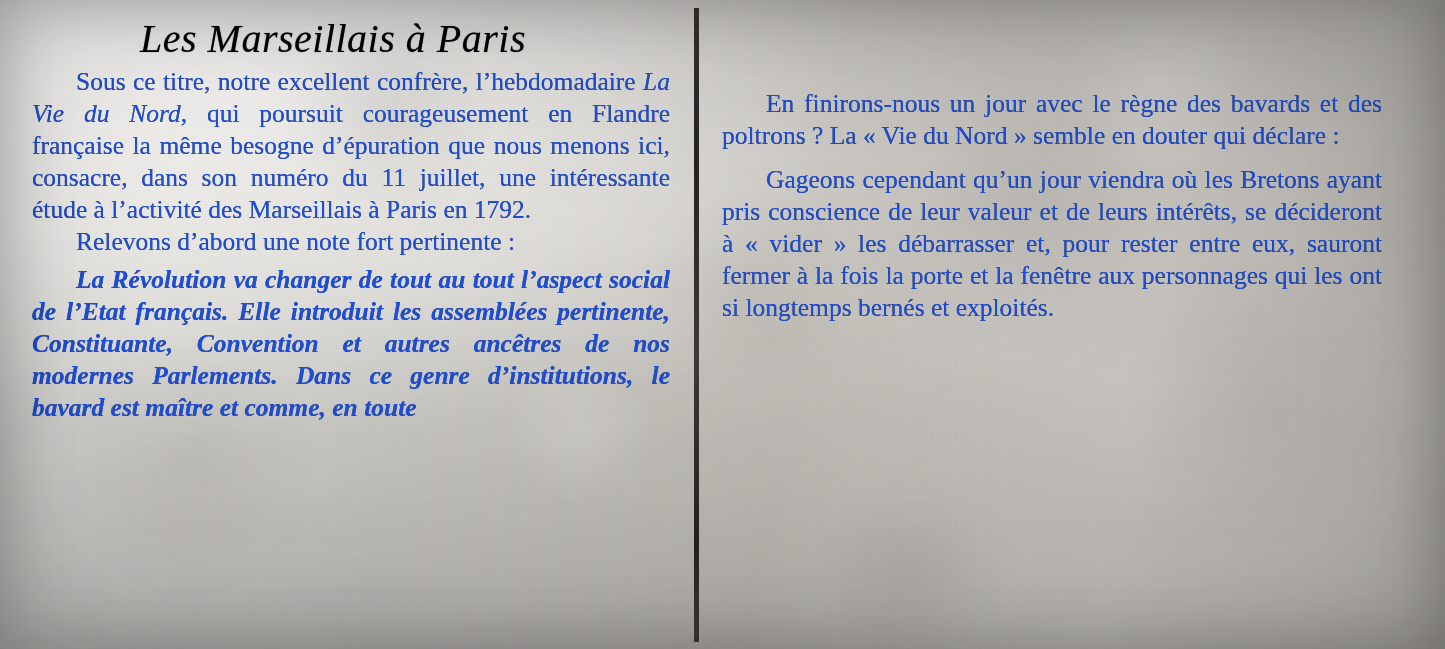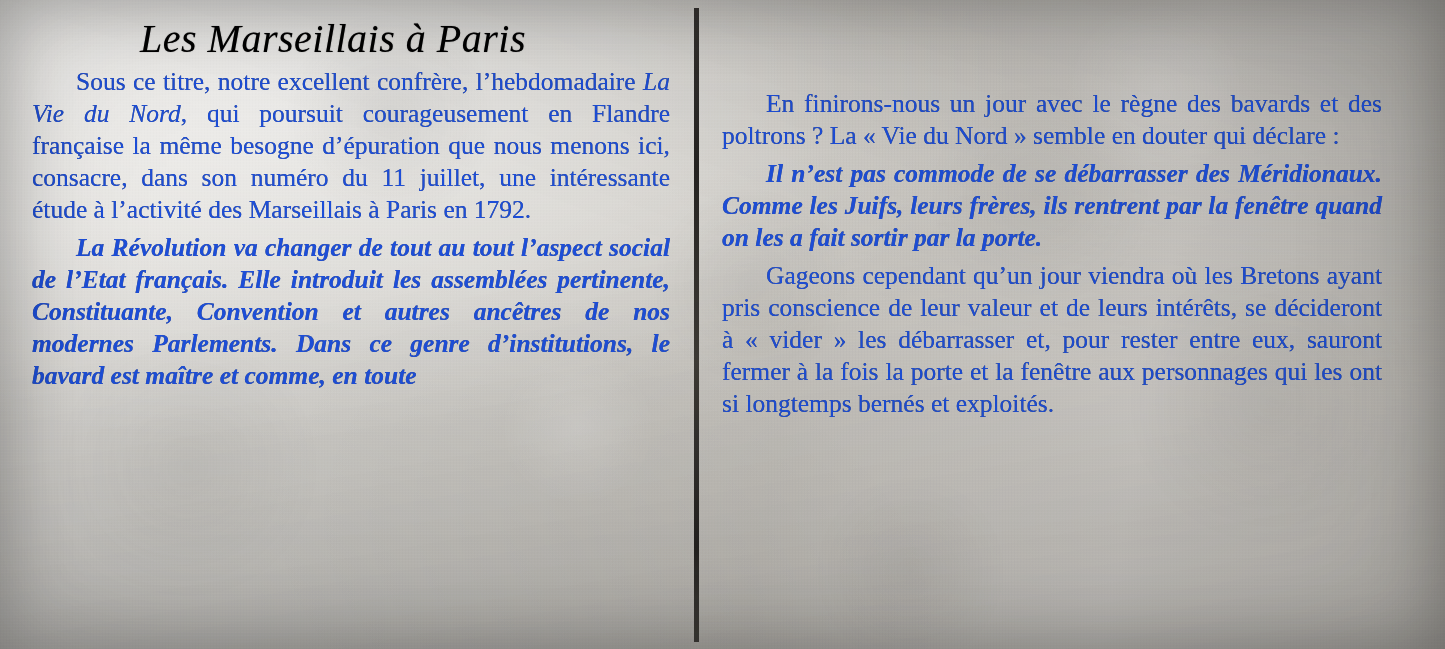--- a/index.html
+++ b/index.html
@@ -142,34 +142,34 @@
   <div id="content">
 
     <div id="col-rule"></div>
 
     <div class="column" id="col-left">
       <div id="left-inner">
         <h1 class="headline">Les Marseillais à Paris</h1>
 
         <p class="body indent blk">Sous ce titre, notre excellent confrère, l’hebdomadaire <span class="ital-run">La Vie du Nord</span>, qui poursuit courageusement en Flandre française la même besogne d’épuration que nous menons ici, consacre, dans son numéro du 11 juillet, une intéressante étude à l’activité des Marseillais à Paris en 1792.</p>
 
+        <p class="body indent blk">Relevons d’abord une note fort pertinente :</p>
 
         <div class="spacer-sm"></div>
 
         <p class="body ital indent blk">La Révolution va changer de tout au tout l’aspect social de l’Etat français. Elle introduit les assemblées pertinente, Constituante, Convention et autres ancêtres de nos modernes Parlements. Dans ce genre d’institutions, le bavard est maître et comme, en toute</p>
       </div>
     </div>
 
     <div class="column" id="col-right">
       <div id="right-inner">
         <p class="body indent blk">En finirons-nous un jour avec le règne des bavards et des poltrons ? La « Vie du Nord » semble en douter qui déclare :</p>
 
         <div class="spacer-sm"></div>
 
-        <p class="body ital indent blk">Il n’est pas commode de se débarrasser des Méridionaux. Comme les Juifs, leurs frères, ils rentrent par la fenêtre quand on les a fait sortir par la porte.</p>
 
         <div class="spacer-sm"></div>
 
         <p class="body indent blk">Gageons cependant qu’un jour viendra où les Bretons ayant pris conscience de leur valeur et de leurs intérêts, se décideront à « vider » les débarrasser et, pour rester entre eux, sauront fermer à la fois la porte et la fenêtre aux personnages qui les ont si longtemps bernés et exploités.</p>
       </div>
     </div>
 
   </div>
 
   <div id="ink"></div>

